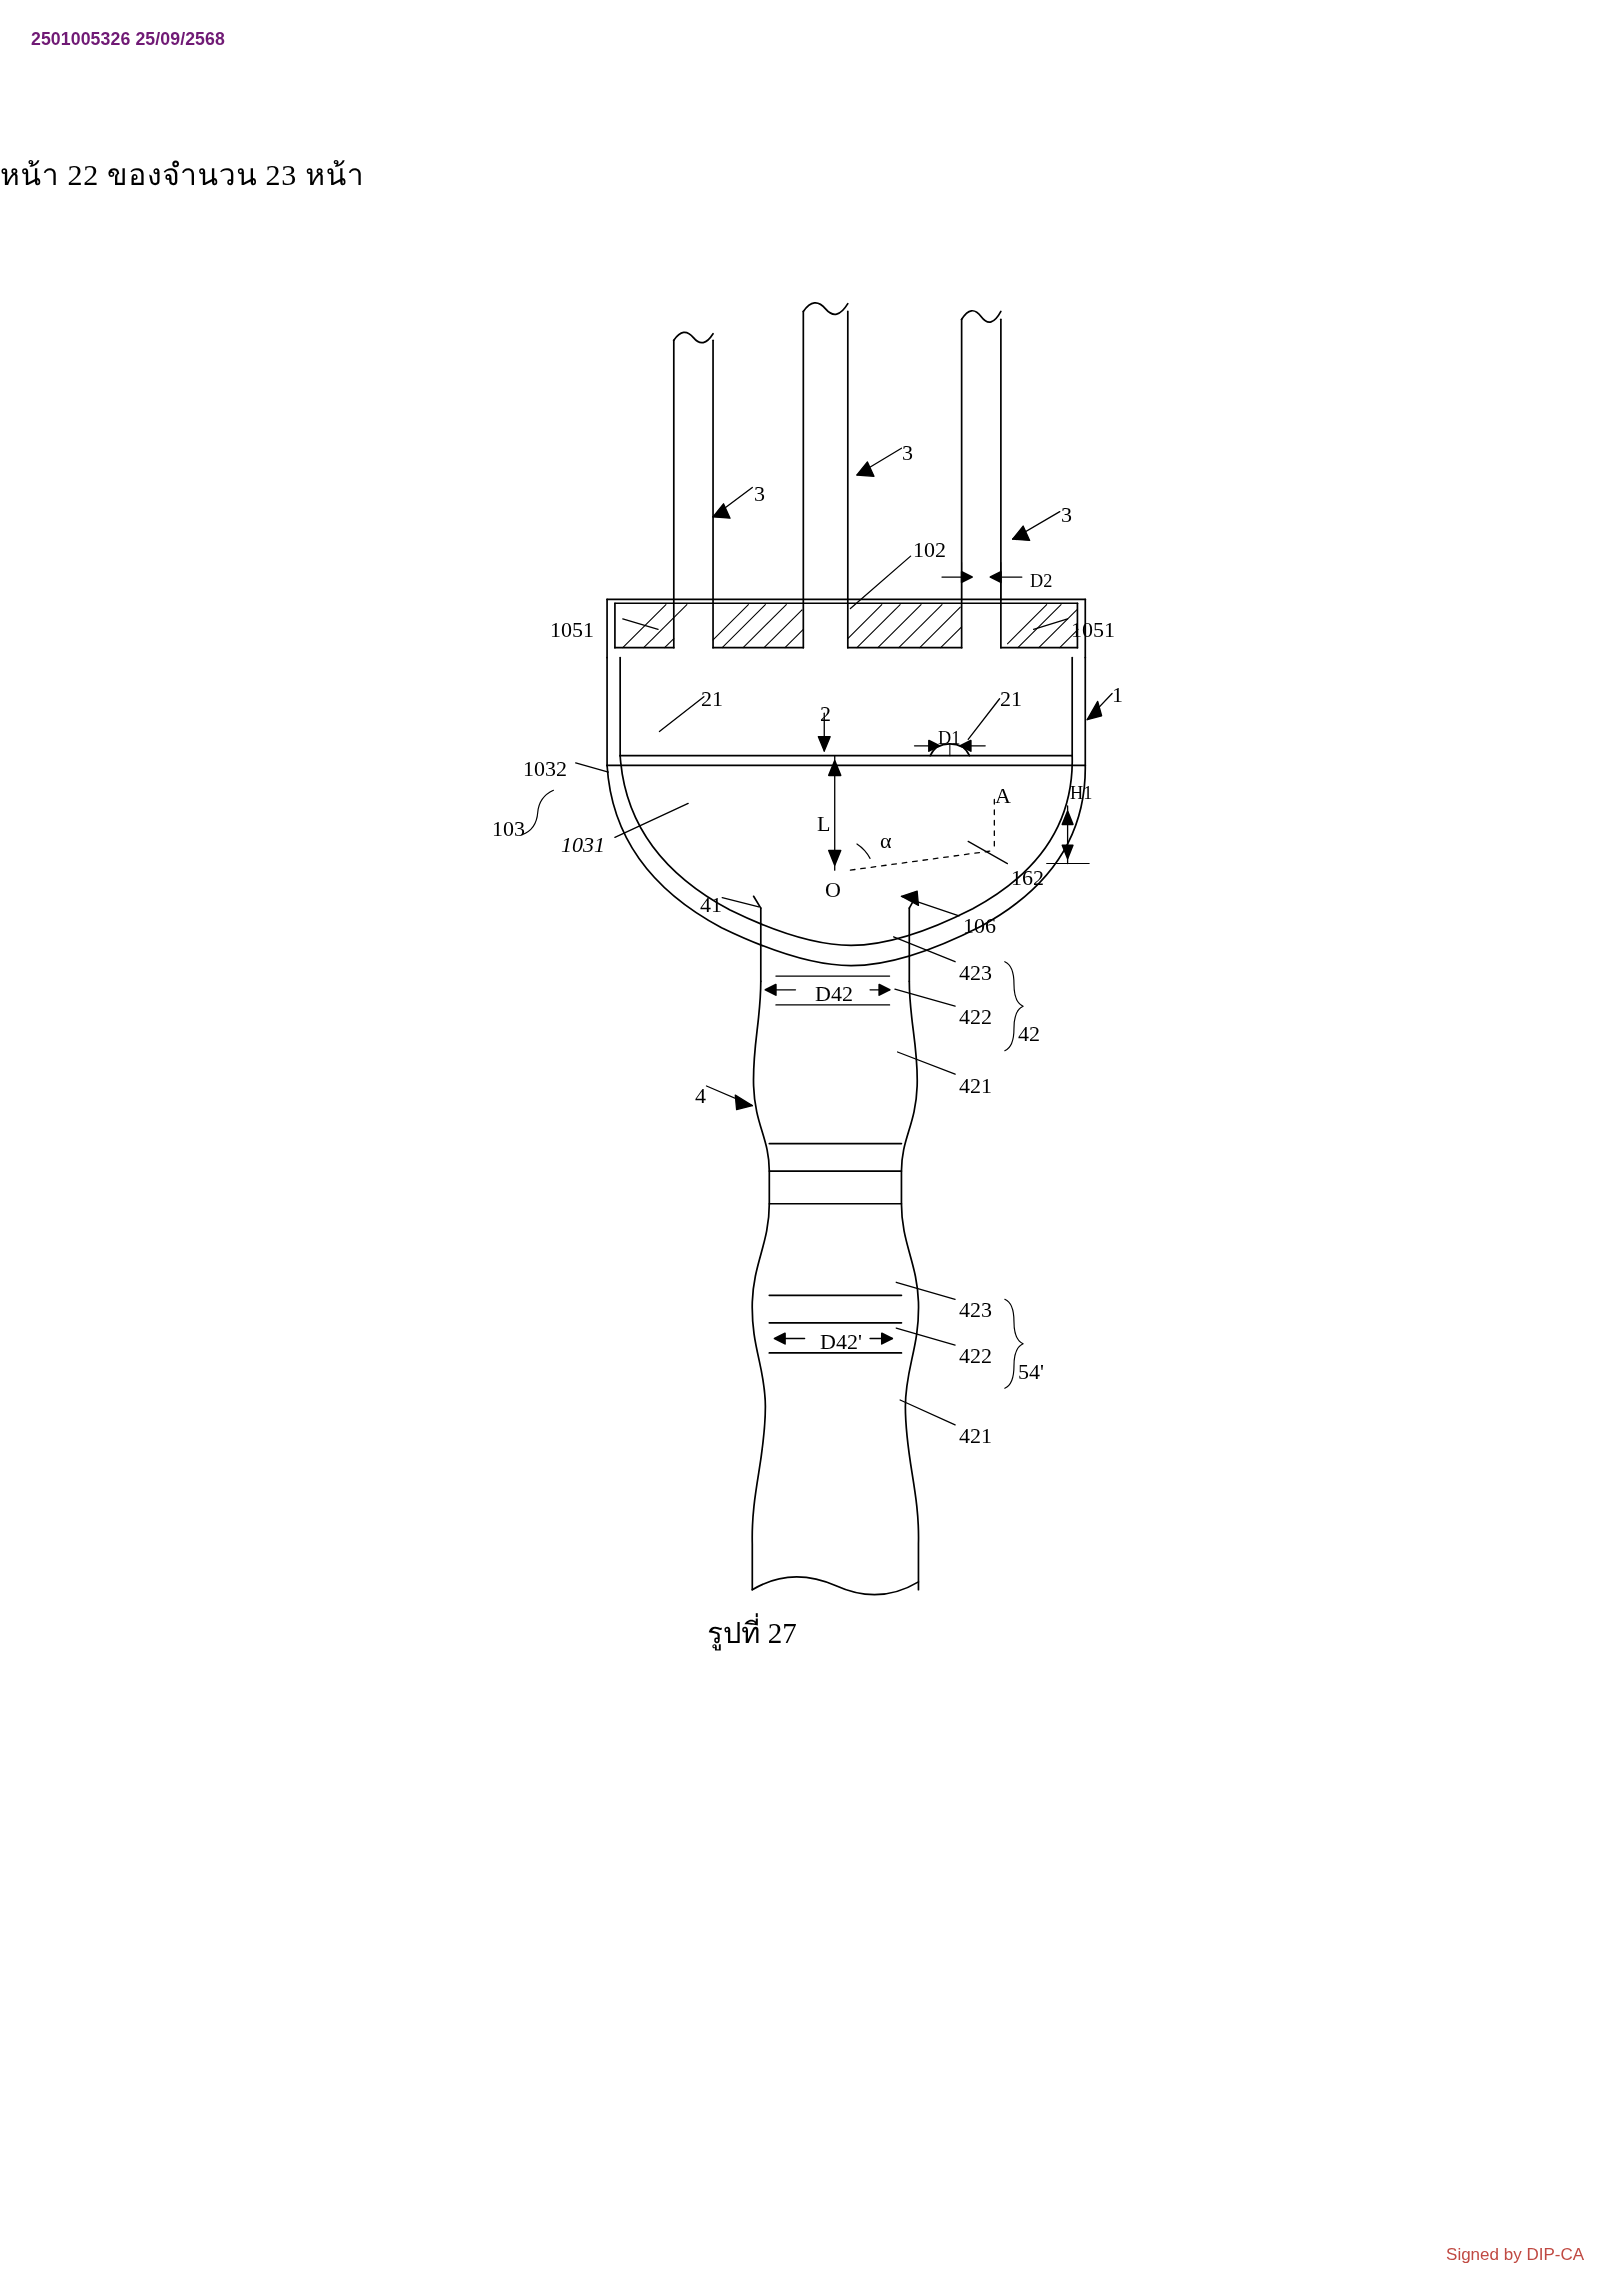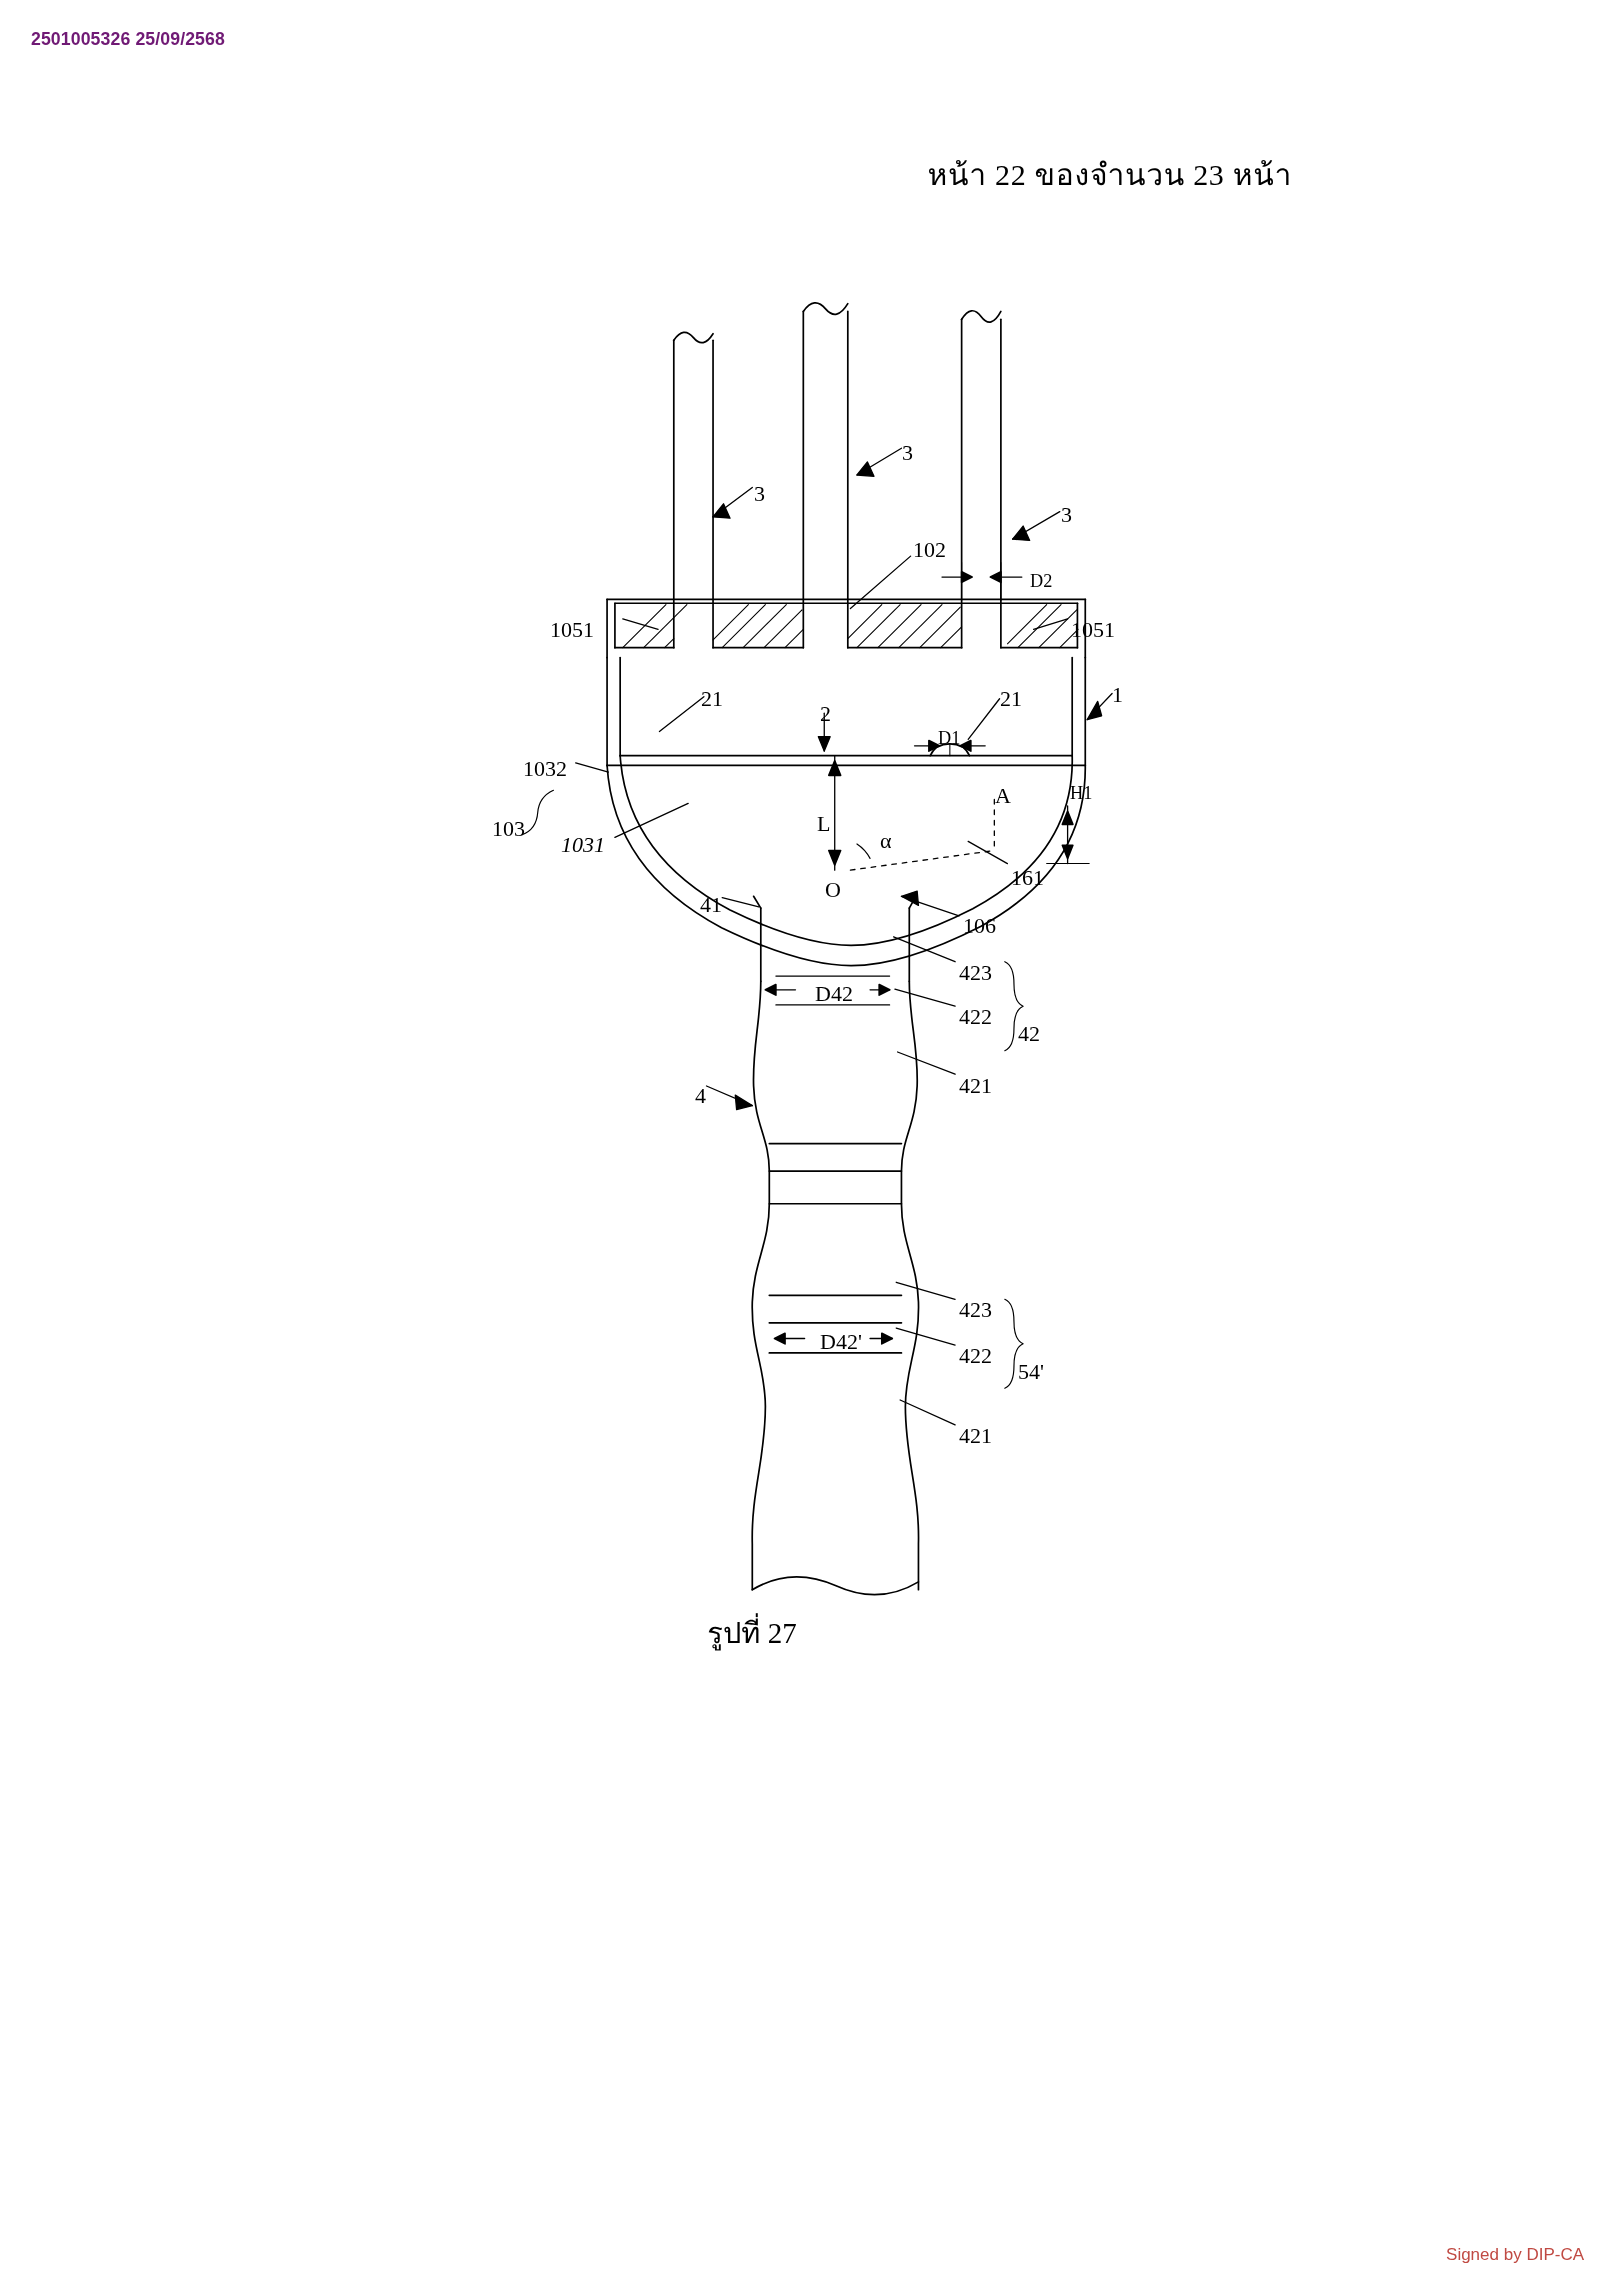--- a/index.html
+++ b/index.html
@@ -7,21 +7,21 @@
     width:1623px;height:2295px;background:#ffffff;
     font-family:"Liberation Serif", serif;
     position:relative;overflow:hidden;
   }
   .hdr-stamp{
     position:absolute;left:31px;top:29px;
     font-family:"Liberation Sans", sans-serif;
     font-weight:bold;font-size:17.7px;color:#701a75;letter-spacing:0.1px;
   }
   .page-heading{
-    position:absolute;left:0;top:151px;width:1292px;text-align:right;
+    position:absolute;left:0;top:151px;width:1292px;text-align:left;
     font-family:"Liberation Serif", serif;font-size:30px;color:#000;
     letter-spacing:0.7px;
   }
   .fig-caption{
     position:absolute;left:0;top:1610px;width:1504px;text-align:center;
     font-family:"Liberation Serif", serif;font-size:29px;color:#000;
   }
   .signed{
     position:absolute;right:39px;bottom:30px;
     font-family:"Liberation Sans", sans-serif;font-size:17px;color:#c04a43;margin-left:48px;
@@ -278,21 +278,21 @@
     <div class="lbl" style="left: 1000px; top: 686px;">21</div>
     <div class="lbl" style="left: 1112px; top: 682px;">1</div>
     <div class="lbl" style="left: 523px; top: 756px;">1032</div>
     <div class="lbl" style="left: 995px; top: 783px;">A</div>
     <div class="lbl sm" style="left: 1070px; top: 783px;">H1</div>
     <div class="lbl" style="left: 817px; top: 811px;">L</div>
     <div class="lbl" style="left: 492px; top: 816px;">103</div>
     <div class="lbl" style="left: 561px; top: 832px; font-style: italic;">1031</div>
     <div class="lbl" style="left: 880px; top: 828px;">α</div>
     <div class="lbl" style="left: 825px; top: 877px;">O</div>
-    <div class="lbl" style="left: 1011px; top: 865px;">161</div>
+    <div class="lbl" style="left: 1011px; top: 865px;">162</div>
     <div class="lbl" style="left: 700px; top: 892px;">41</div>
     <div class="lbl" style="left: 963px; top: 913px;">106</div>
     <div class="lbl" style="left: 959px; top: 960px;">423</div>
     <div class="lbl" style="left: 815px; top: 981px; text-align: center;">D42</div>
     <div class="lbl" style="left: 959px; top: 1004px;">422</div>
     <div class="lbl" style="left: 1018px; top: 1021px;">42</div>
     <div class="lbl" style="left: 959px; top: 1073px;">421</div>
     <div class="lbl" style="left: 695px; top: 1083px;">4</div>
     <div class="lbl" style="left: 959px; top: 1297px;">423</div>
     <div class="lbl" style="left: 820px; top: 1329px;">D42'</div>

